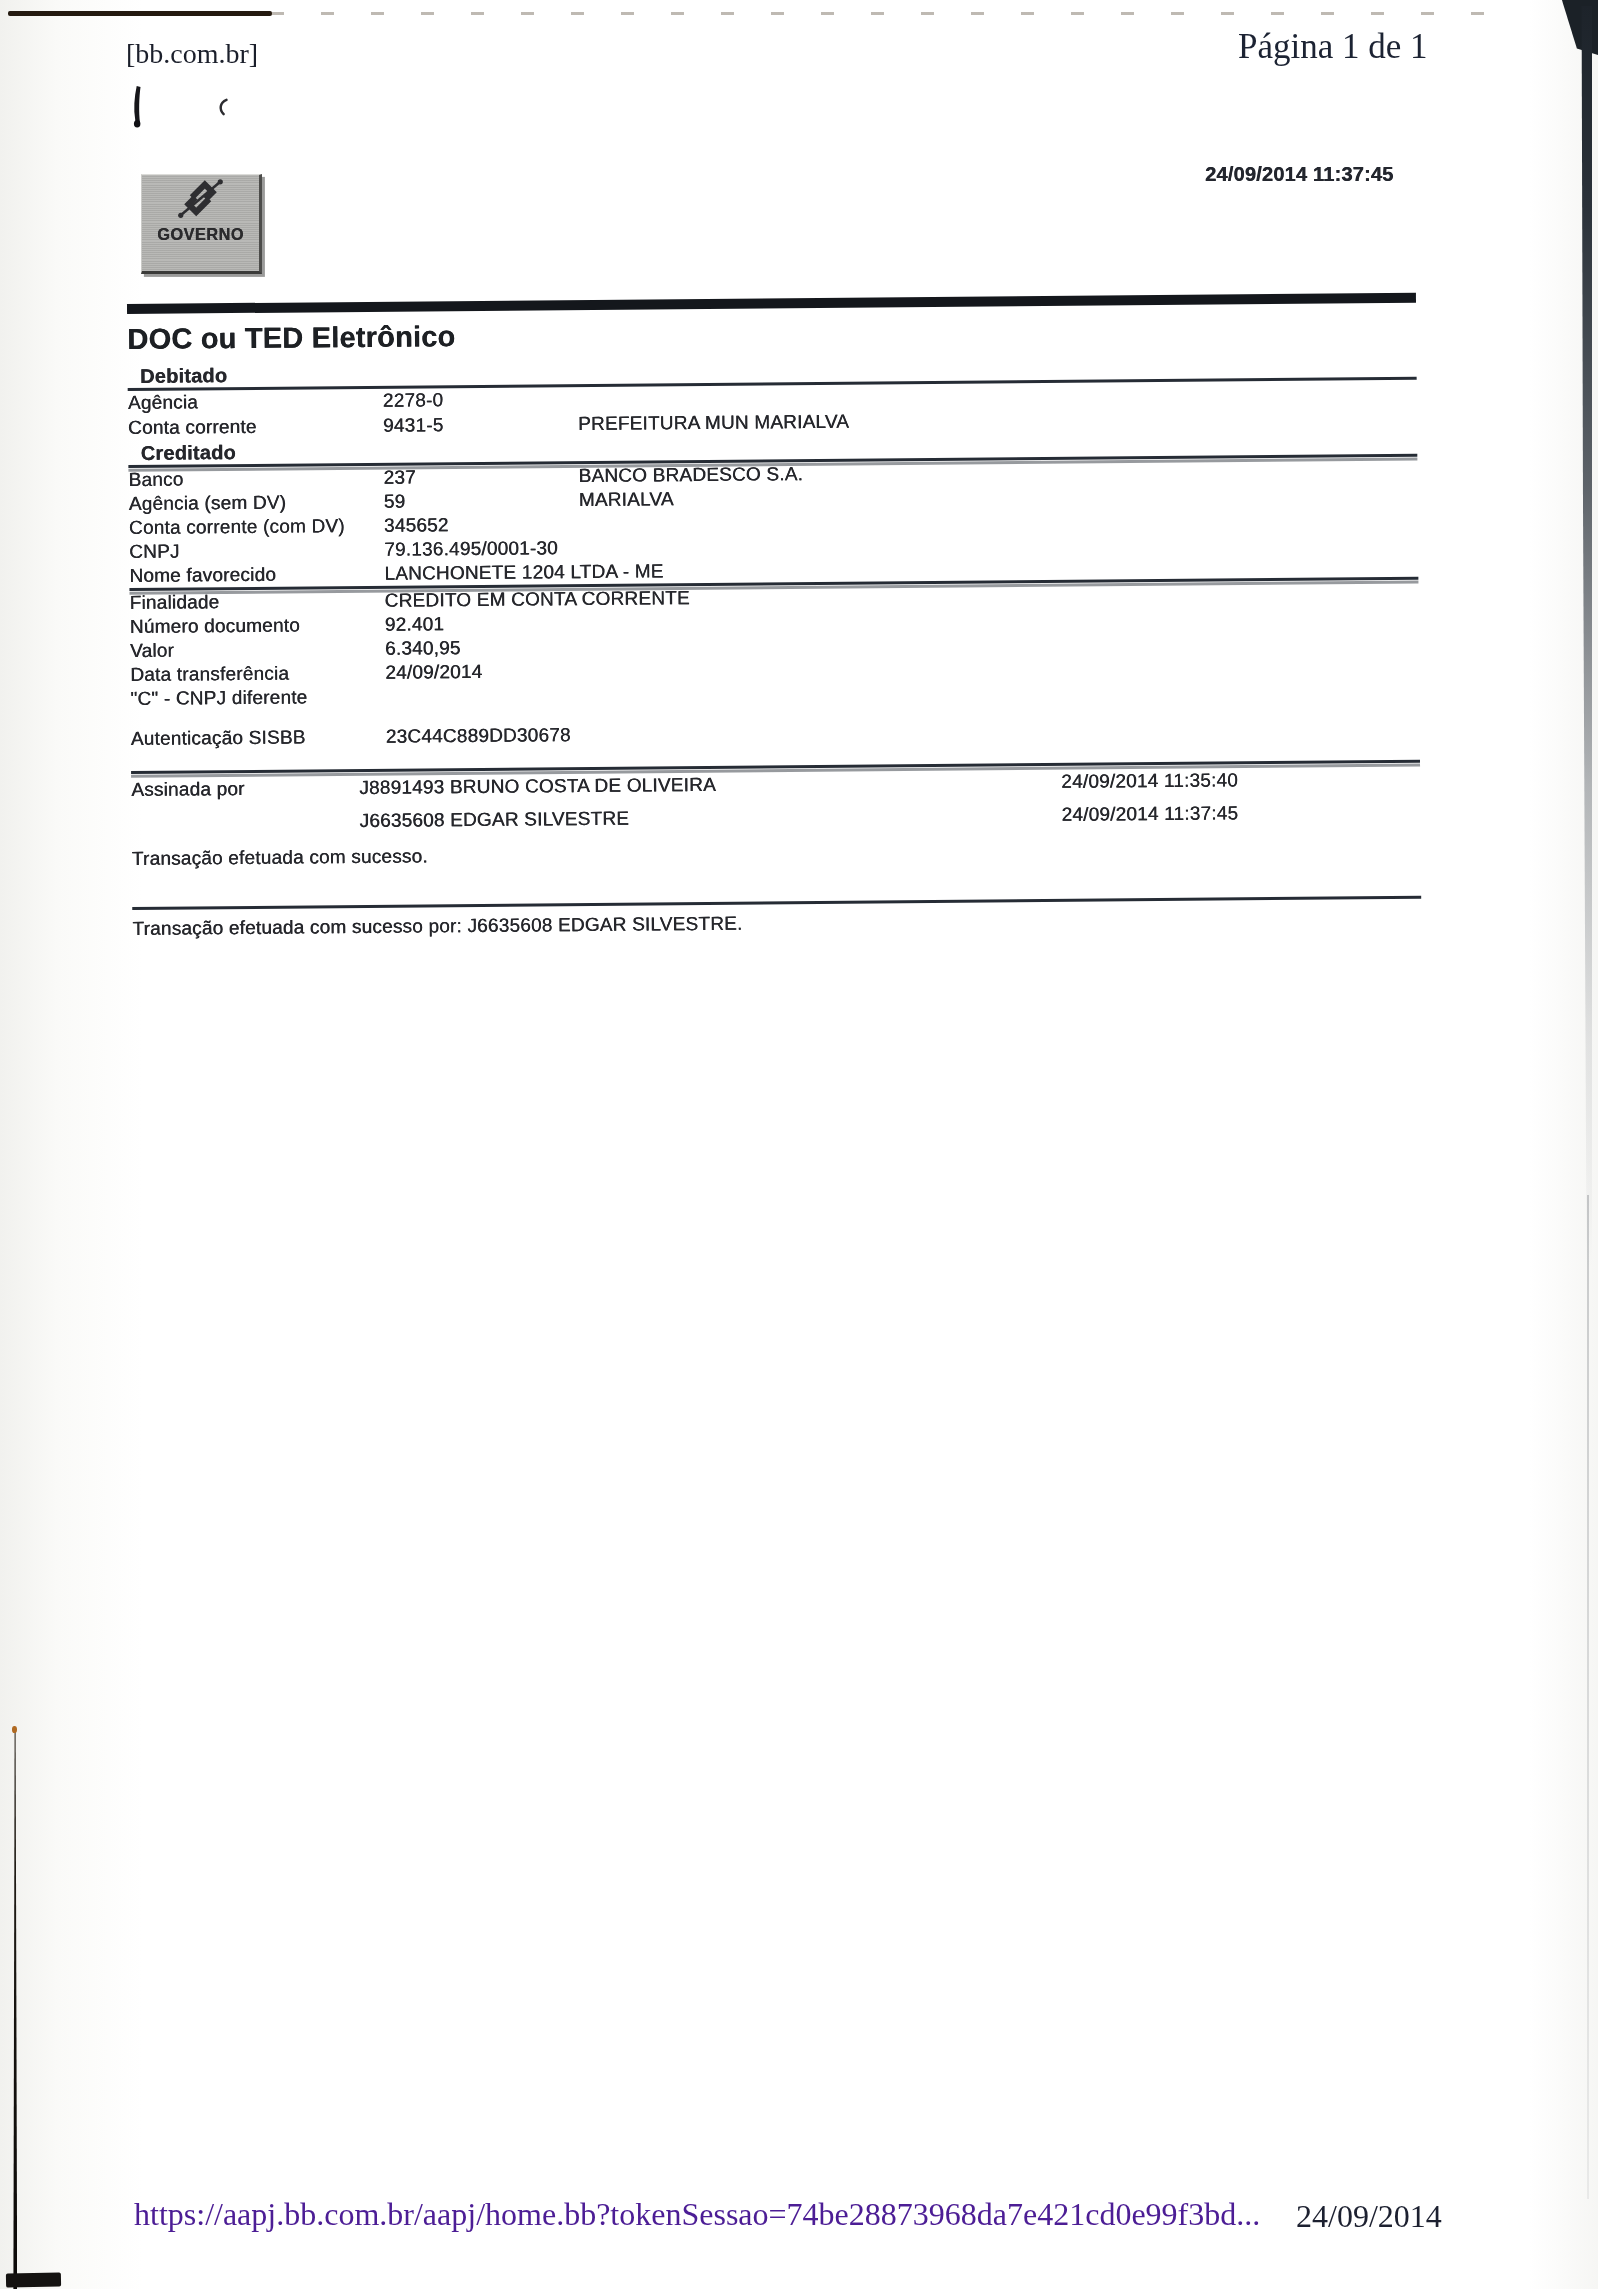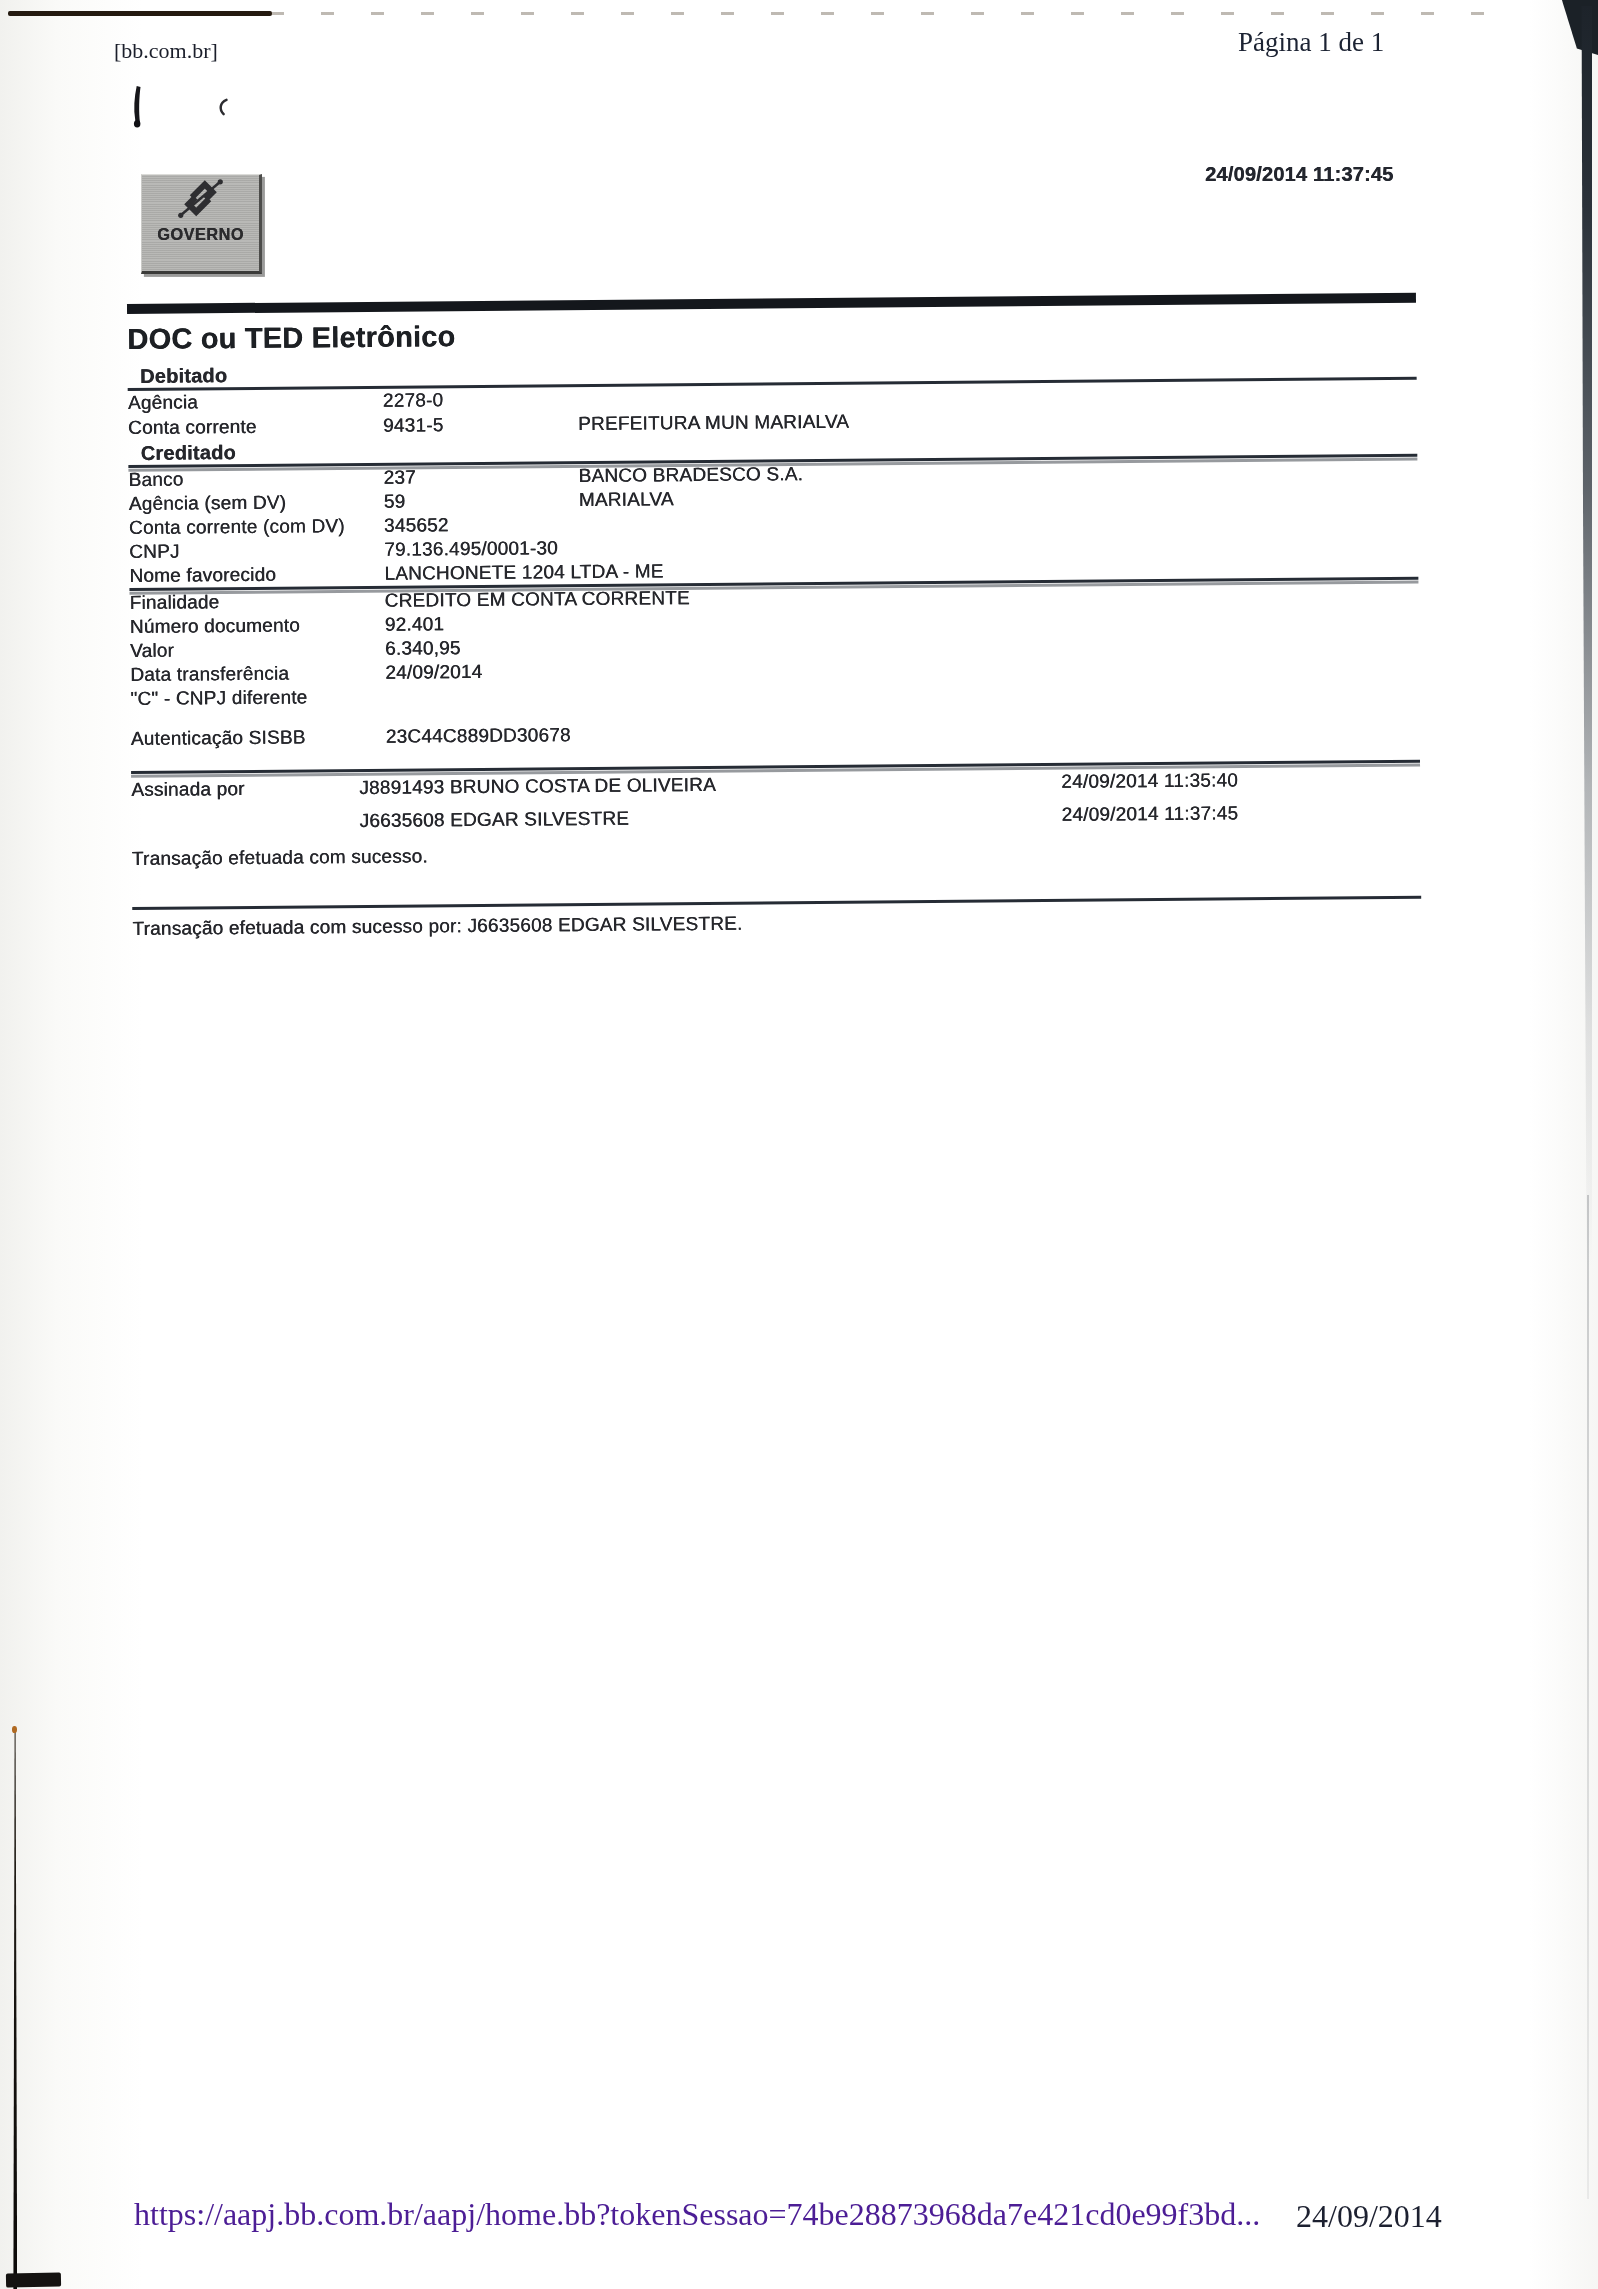--- a/index.html
+++ b/index.html
@@ -65,22 +65,22 @@
   .frow { display:grid; grid-template-columns:255px 195px 1fr; align-items:center;
     height:24px; font-size:19px; white-space:nowrap; }
   .frow.h26 { height:25px; }
   .sigrow { display:grid; grid-template-columns:228px 702px 1fr; align-items:center;
     height:32.5px; font-size:19px; white-space:nowrap; }
   .spacer17 { height:16.3px; } .spacer21 { height:20px; } .spacer9 { height:8.6px; }
   .spacer38 { height:36px; } .spacer7 { height:6.7px; }
   .status { font-size:19px; height:24px; display:flex; align-items:center; }
 
   
-  .site { left:114px; top:38px; font-size:22px; color:#1b1f2b; }
-  .pagenum { left:1238px; top:27px; font-size:27px; color:#1c2333; }
+  .site { left:126px; top:38px; font-size:28px; color:#1b1f2b; }
+  .pagenum { left:1238px; top:27px; font-size:35px; color:#1c2333; }
   .stamp { left:1205px; top:163px; font-size:20px; font-weight:700; color:#23262e; }
   .footer-url { left:134px; top:2196px; font-size:32px; color:#4c1d95; }
   .footer-date { left:1296px; top:2198px; font-size:32px; color:#1c2030; }
 </style>
 </head>
 <body>
 
 <div class="page-bg"></div>
 
 <div class="abs top-line"></div>

